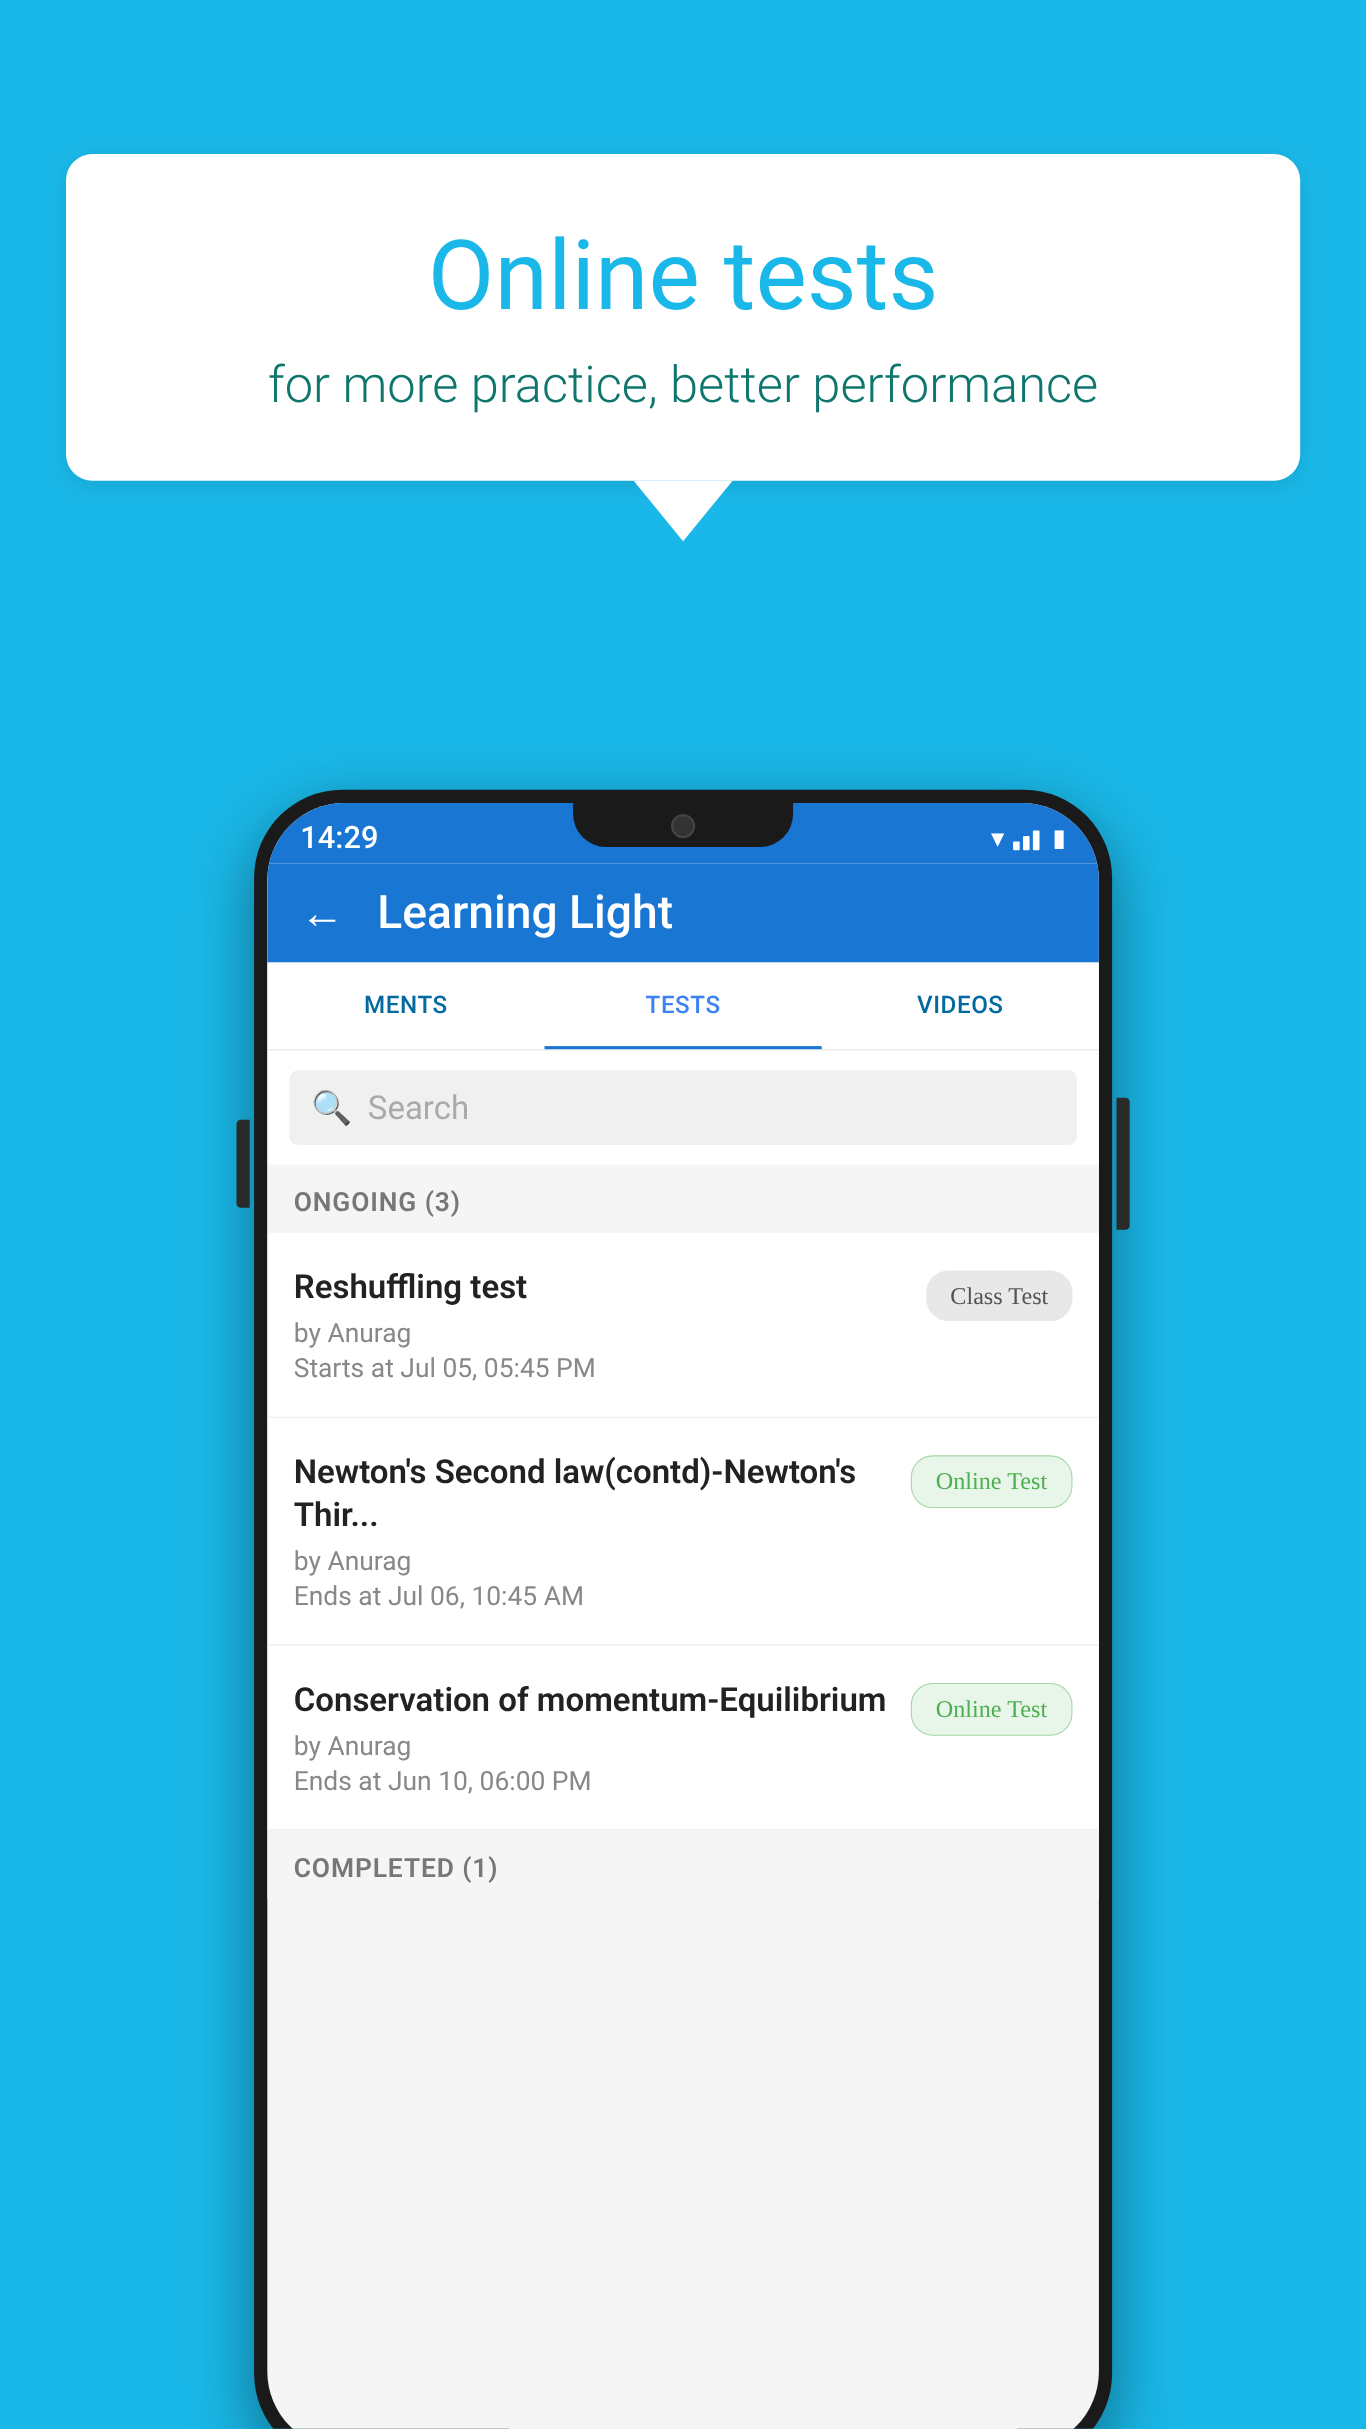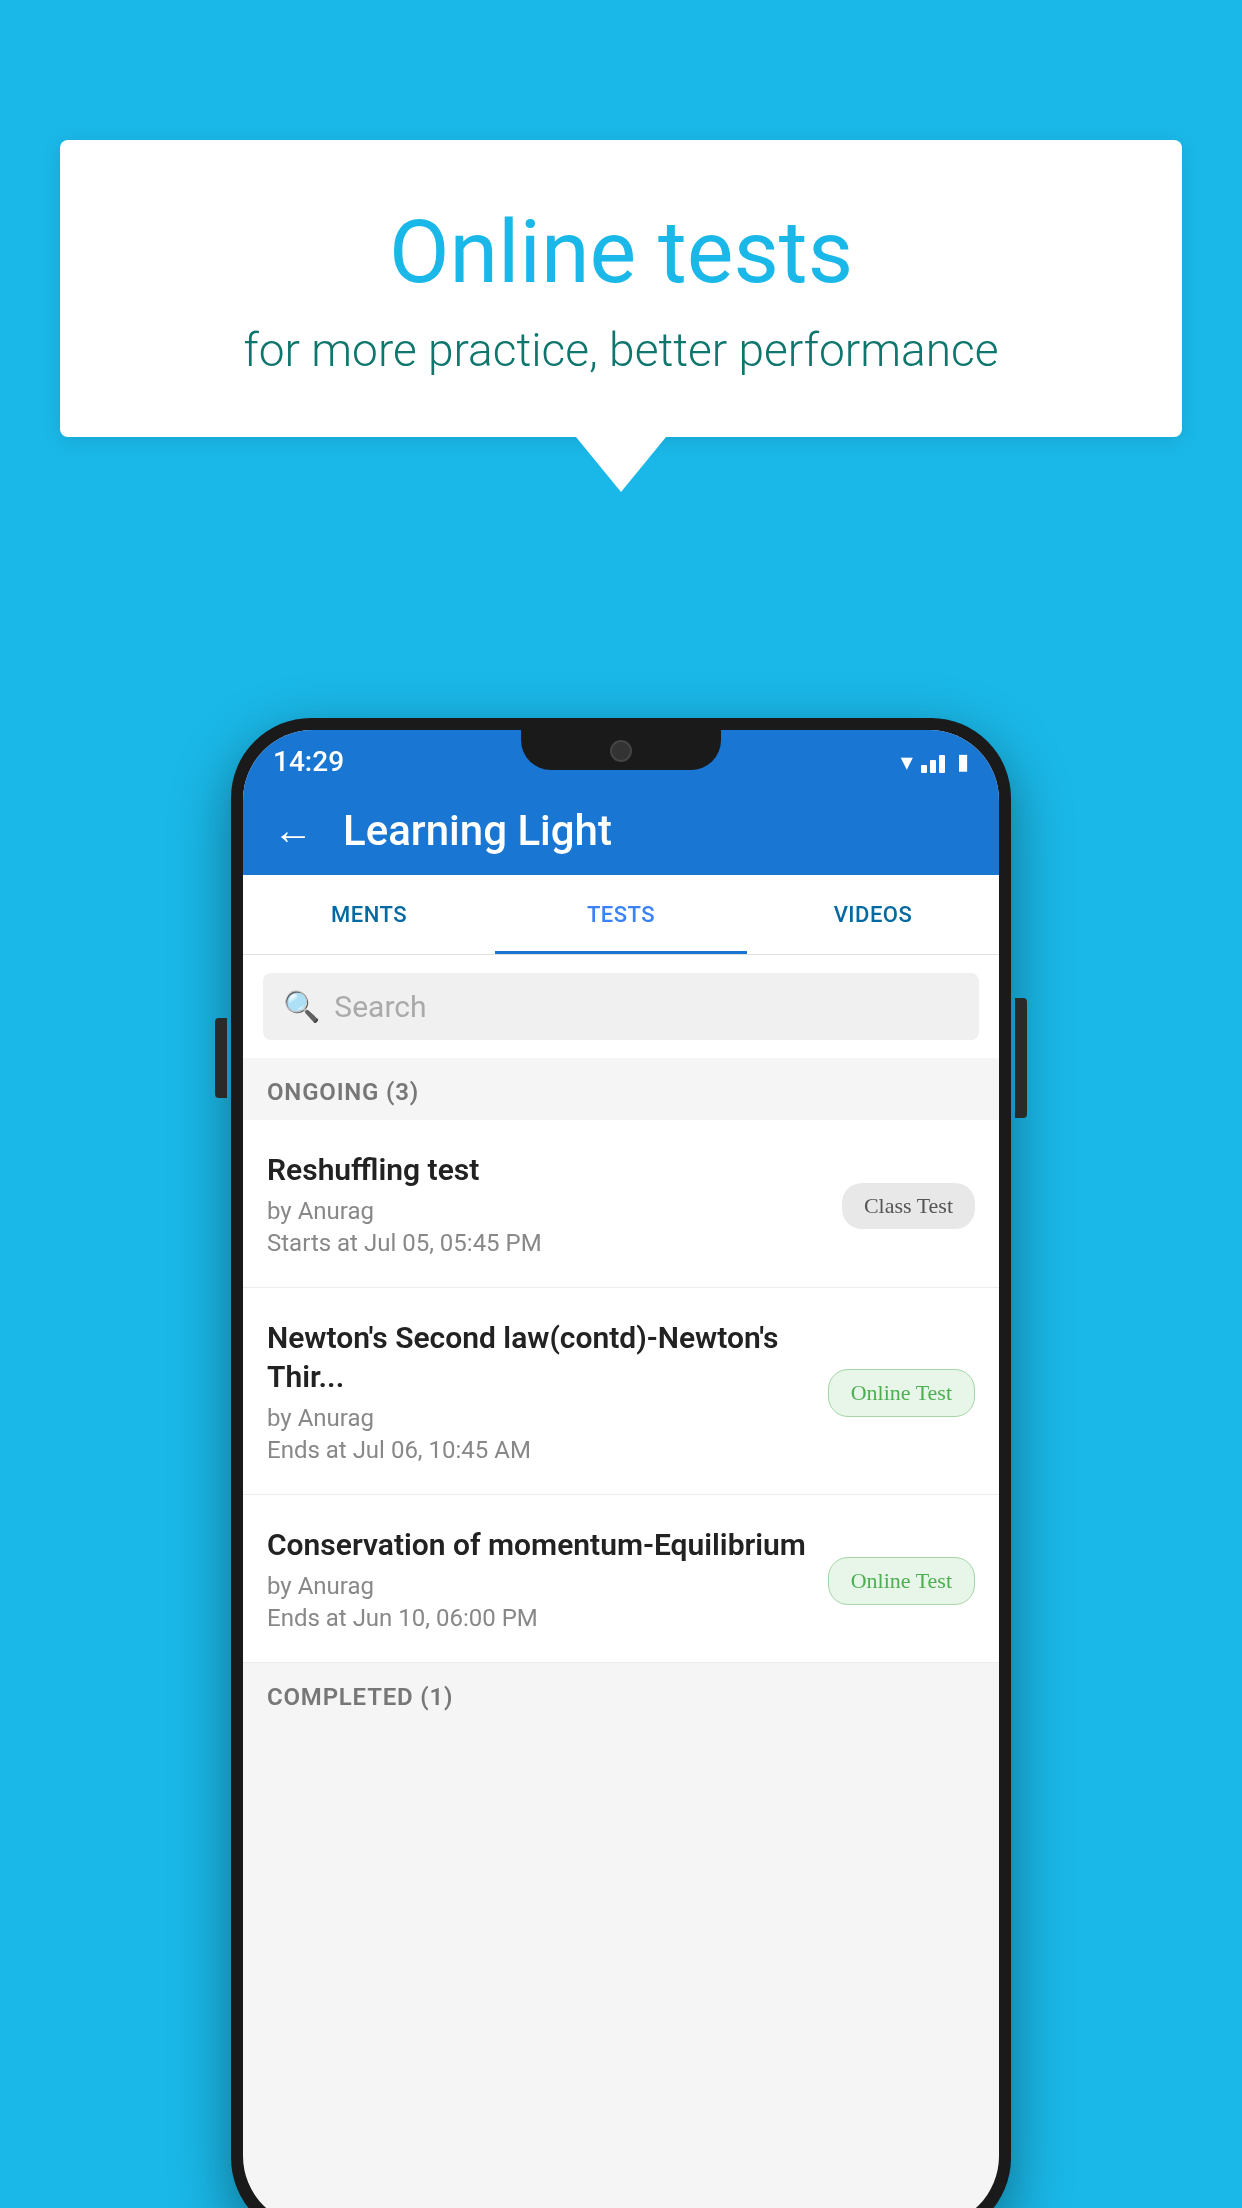--- a/index.html
+++ b/index.html
@@ -16,21 +16,21 @@
     
     .speech-bubble-container {
       position: absolute;
       top: 140px;
       left: 60px;
       right: 60px;
     }
 
     .speech-bubble {
       background: white;
-      border-radius: 8px;
+      border-radius: 24px;
       padding: 60px 80px;
       text-align: center;
       box-shadow: 0 4px 20px rgba(0,0,0,0.1);
     }
 
     .speech-bubble-title {
       color: #1ab8e8;
       font-size: 88px;
       font-weight: 400;
       margin-bottom: 20px;
@@ -245,21 +245,21 @@
 
     
     .test-list {
       background: white;
     }
 
     .test-item {
       padding: 30px 24px;
       border-bottom: 1px solid #ececec;
       display: flex;
-      align-items: center;
+      align-items: flex-start;
       justify-content: space-between;
     }
 
     .test-info {
       flex: 1;
       margin-right: 20px;
     }
 
     .test-name {
       font-size: 30px;

